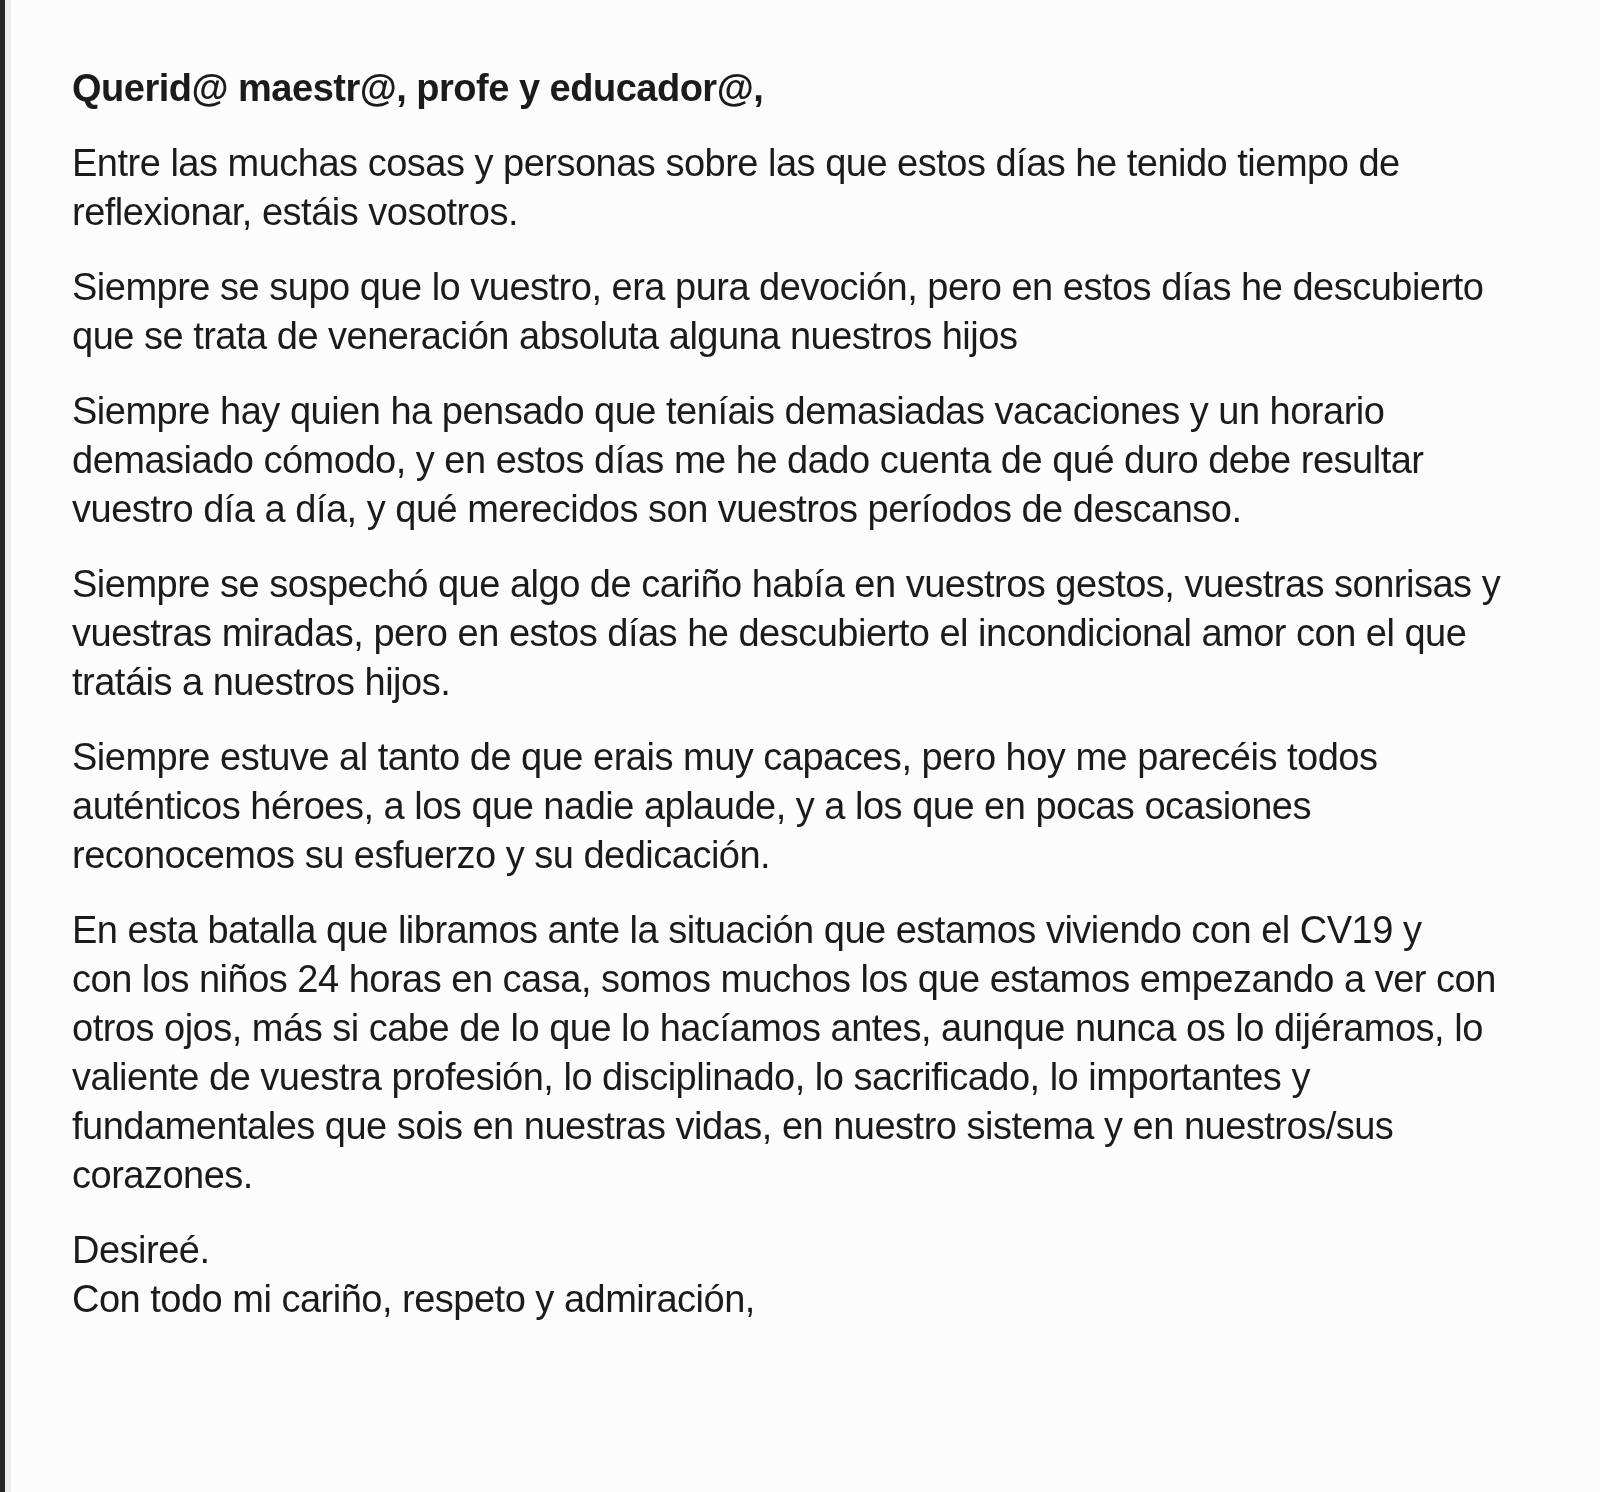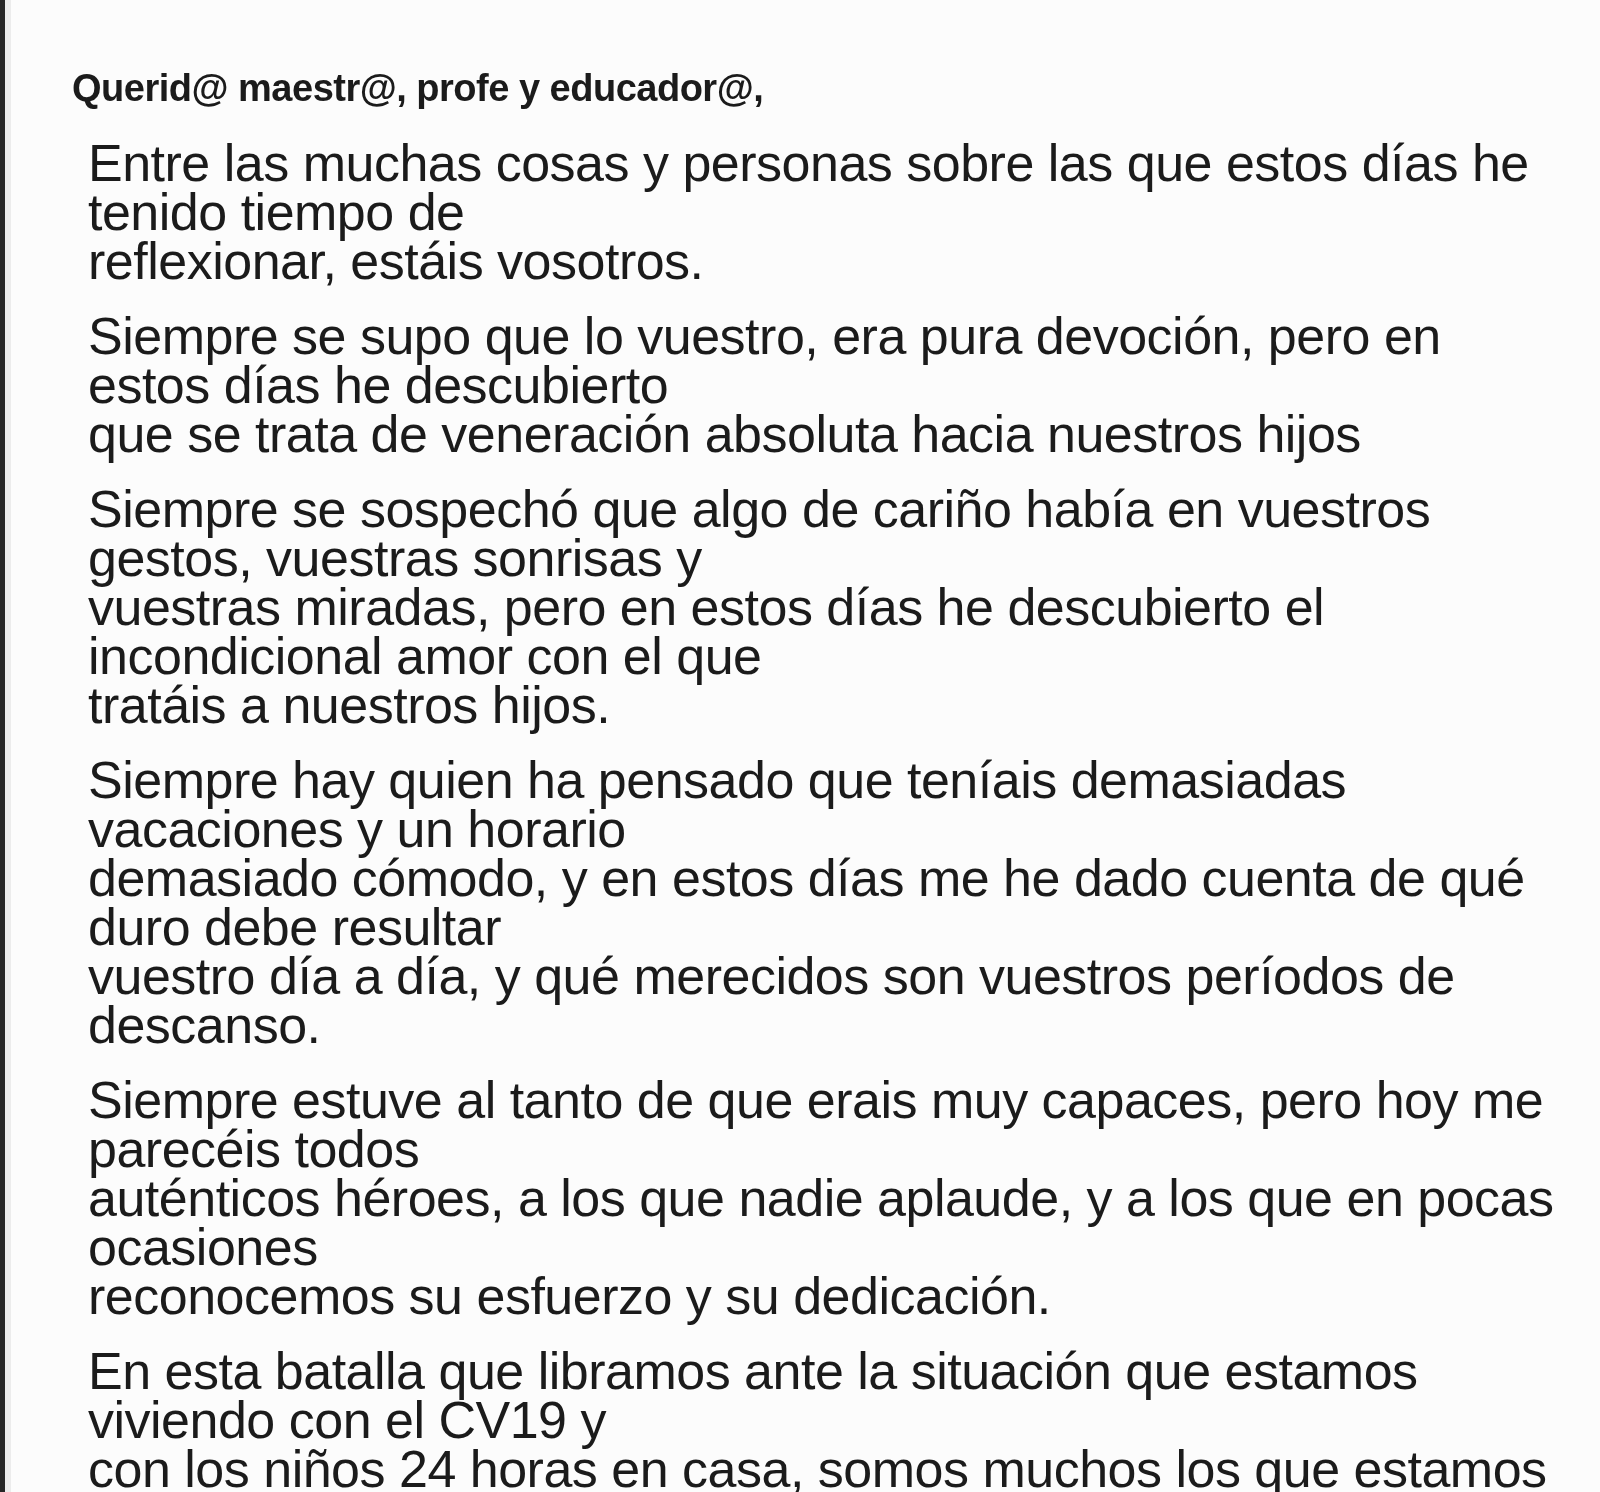--- a/index.html
+++ b/index.html
@@ -35,24 +35,24 @@
     width: 1500px;
   }
   .salutation {
     font-weight: bold;
     font-size: 38px;
     line-height: 49px;
     letter-spacing: -0.5px;
     margin: 0 0 26px 0;
   }
   .para {
-    font-size: 52px;
+    font-size: 38px;
     line-height: 49px;
     letter-spacing: -0.5px;
-    margin: 0 0 26px 16px;
+    margin: 0 0 26px 0;
   }
   .para span {
     white-space: pre-line;
   }
   .para .ul {
     text-decoration-thickness: 2.5px;
     text-underline-offset: 7px;
   }
   .signature {
     margin-bottom: 0;
@@ -62,27 +62,27 @@
 <body>
 
 <div class="page">
   <div class="edge-dark"></div>
   <div class="edge-light"></div>
   <div class="content">
     <p class="salutation">Querid@ maestr@, profe y educador@,</p>
     <p class="para"><span>Entre las muchas cosas y personas sobre las que estos días he tenido tiempo de
 reflexionar, estáis vosotros.</span></p>
     <p class="para"><span>Siempre se supo que lo vuestro, era pura devoción, pero en estos días he descubierto
-que se trata de veneración absoluta hacia nuestros hijos</span></p>
+que se trata de veneración absoluta alguna nuestros hijos</span></p>
+    <p class="para"><span>Siempre hay quien ha pensado que teníais demasiadas vacaciones y un horario
+demasiado cómodo, y en estos días me he dado cuenta de qué duro debe resultar
+vuestro día a día, y qué merecidos son vuestros períodos de descanso.</span></p>
     <p class="para"><span>Siempre se sospechó que algo de cariño había en vuestros gestos, vuestras sonrisas y
 vuestras miradas, pero en estos días he descubierto el incondicional amor con el que
 tratáis a nuestros hijos.</span></p>
-    <p class="para"><span>Siempre hay quien ha pensado que teníais demasiadas vacaciones y un horario
-demasiado cómodo, y en estos días me he dado cuenta de qué duro debe resultar
-vuestro día a día, y qué merecidos son vuestros períodos de descanso.</span></p>
     <p class="para"><span class="ul">Siempre estuve al tanto de que erais muy capaces</span><span>, pero hoy me parecéis todos
 auténticos héroes, a los que nadie aplaude, y a los que en pocas ocasiones
 reconocemos su esfuerzo y su dedicación.</span></p>
     <p class="para"><span>En esta batalla que libramos ante la situación que estamos viviendo con el CV19 y
 con los niños 24 horas en casa, somos muchos los que estamos empezando a ver con
 otros ojos, más si cabe de lo que lo hacíamos antes, aunque nunca os lo dijéramos, lo
 valiente de vuestra profesión, lo disciplinado, lo sacrificado, lo importantes y
 fundamentales que sois en nuestras vidas, en nuestro sistema y en nuestros/sus
 corazones.</span></p>
     <p class="para signature"><span>Desireé.</span></p>

